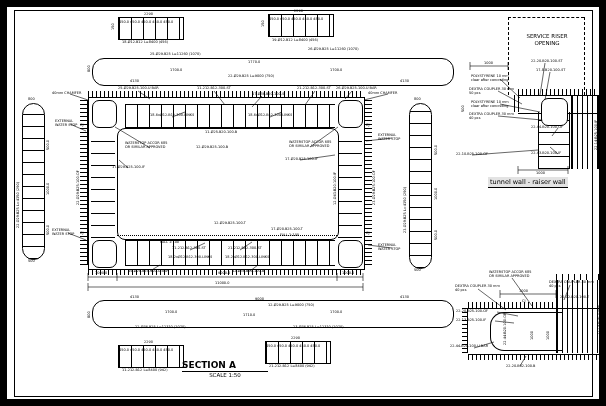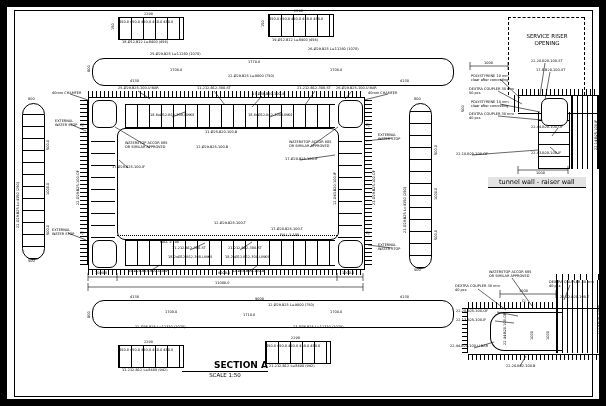--- a/index.html
+++ b/index.html
@@ -19,22 +19,22 @@
   .ladder{background:repeating-linear-gradient(0deg,#000 0 1px,transparent 1px 12px);}
   .cols{background:repeating-linear-gradient(90deg,#000 0 1px,transparent 1px 5px);}
   .linkrow{background:repeating-linear-gradient(90deg,#000 0 1px,transparent 1px 12px);
            border-top:1px solid #000;border-bottom:1px solid #000;}
   .outline{border:1px solid #000;}
   .outline2{border:1.5px solid #000;}
   .cornerbox{border:1.2px solid #000;border-radius:7px;background:#fff;}
   .pill{border:1.5px solid #000;border-radius:12px;}
   
   .view-label{position:absolute;font-size:6.5px;background:#e3e3e3;border-bottom:1px solid #000;
-              padding:1px 11px;white-space:nowrap;}
-  #section-title{position:absolute;left:182px;top:360px;width:86px;text-align:right;
+              padding:1px 2px;white-space:nowrap;}
+  #section-title{position:absolute;left:182px;top:360px;width:86px;text-align:left;
                  font-size:9px;font-weight:bold;border-bottom:1px solid #000;padding-bottom:1px;}
   #section-scale{position:absolute;left:182px;top:372px;width:86px;text-align:center;font-size:5.5px;}
   #opening-note{position:absolute;left:512px;top:33px;width:70px;text-align:center;
                 font-size:5.5px;white-space:pre;line-height:1.3;}
   .dashv{border-left:1px dashed #000;}
   .dashh{border-top:1px dashed #000;}
   svg line{stroke:#000;stroke-width:0.6;}
 </style>
 </head>
 <body>

